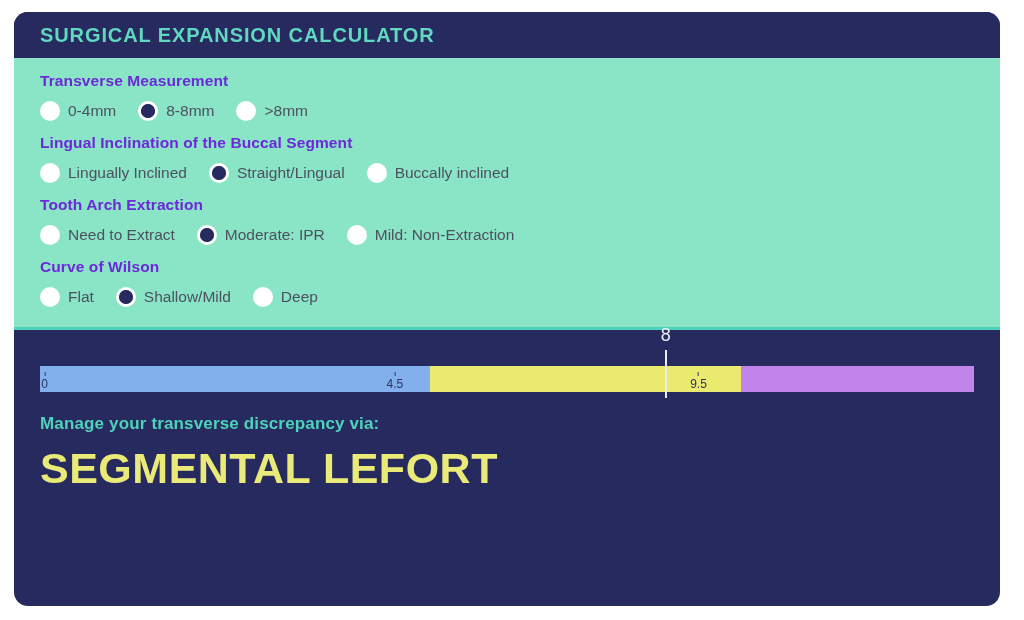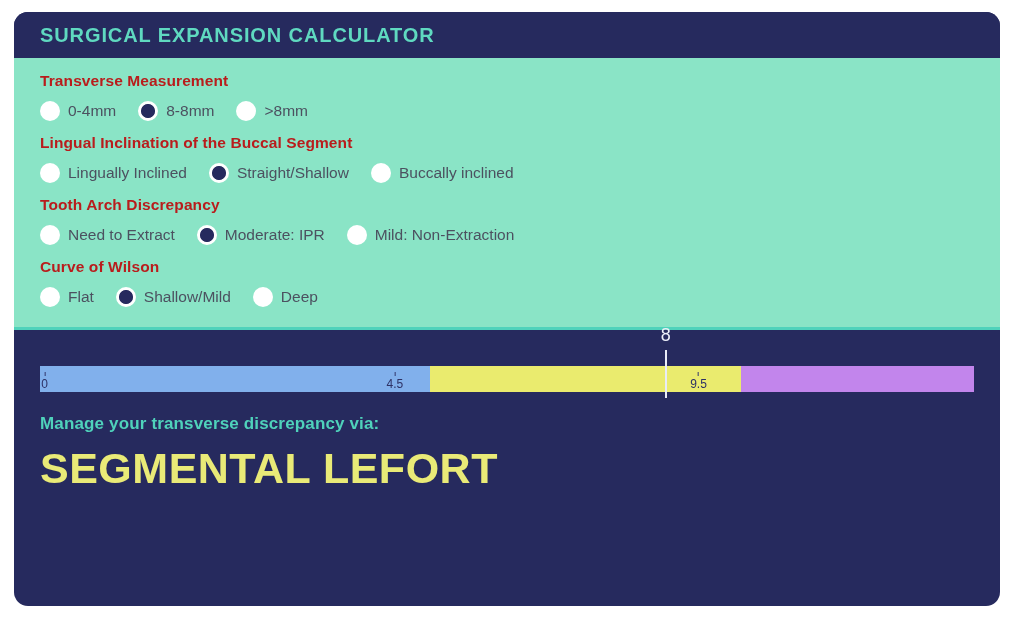--- a/index.html
+++ b/index.html
@@ -42,21 +42,21 @@
   .body-mint {
     background: #8ae4c6;
     padding: 14px 0 16px 0;
     border-bottom: 3px solid #4fd2bb;
   }
 
   .qgroup { padding: 0 0 0 26px; margin-bottom: 13px; }
   .qgroup:last-child { margin-bottom: 4px; }
 
   .qlabel {
-    color: #b91c1c;
+    color: #6d28d9;
     font-size: 15.5px;
     font-weight: bold;
     margin-bottom: 11px;
     letter-spacing: 0.1px;
   }
 
   .opts { display: flex; align-items: center; }
   .opt {
     display: flex;
     align-items: center;
@@ -203,30 +203,30 @@
         </div>
         <div class="qgroup">
           <div class="qlabel">Lingual Inclination of the Buccal Segment</div>
           <div class="opts">
             <label class="opt">
               <span class="radio"></span>
               <span class="opt-label">Lingually Inclined</span>
             </label>
             <label class="opt">
               <span class="radio checked"></span>
-              <span class="opt-label">Straight/Shallow</span>
+              <span class="opt-label">Straight/Lingual</span>
             </label>
             <label class="opt">
               <span class="radio"></span>
               <span class="opt-label">Buccally inclined</span>
             </label>
           </div>
         </div>
         <div class="qgroup">
-          <div class="qlabel">Tooth Arch Discrepancy</div>
+          <div class="qlabel">Tooth Arch Extraction</div>
           <div class="opts">
             <label class="opt">
               <span class="radio"></span>
               <span class="opt-label">Need to Extract</span>
             </label>
             <label class="opt">
               <span class="radio checked"></span>
               <span class="opt-label">Moderate: IPR</span>
             </label>
             <label class="opt">

